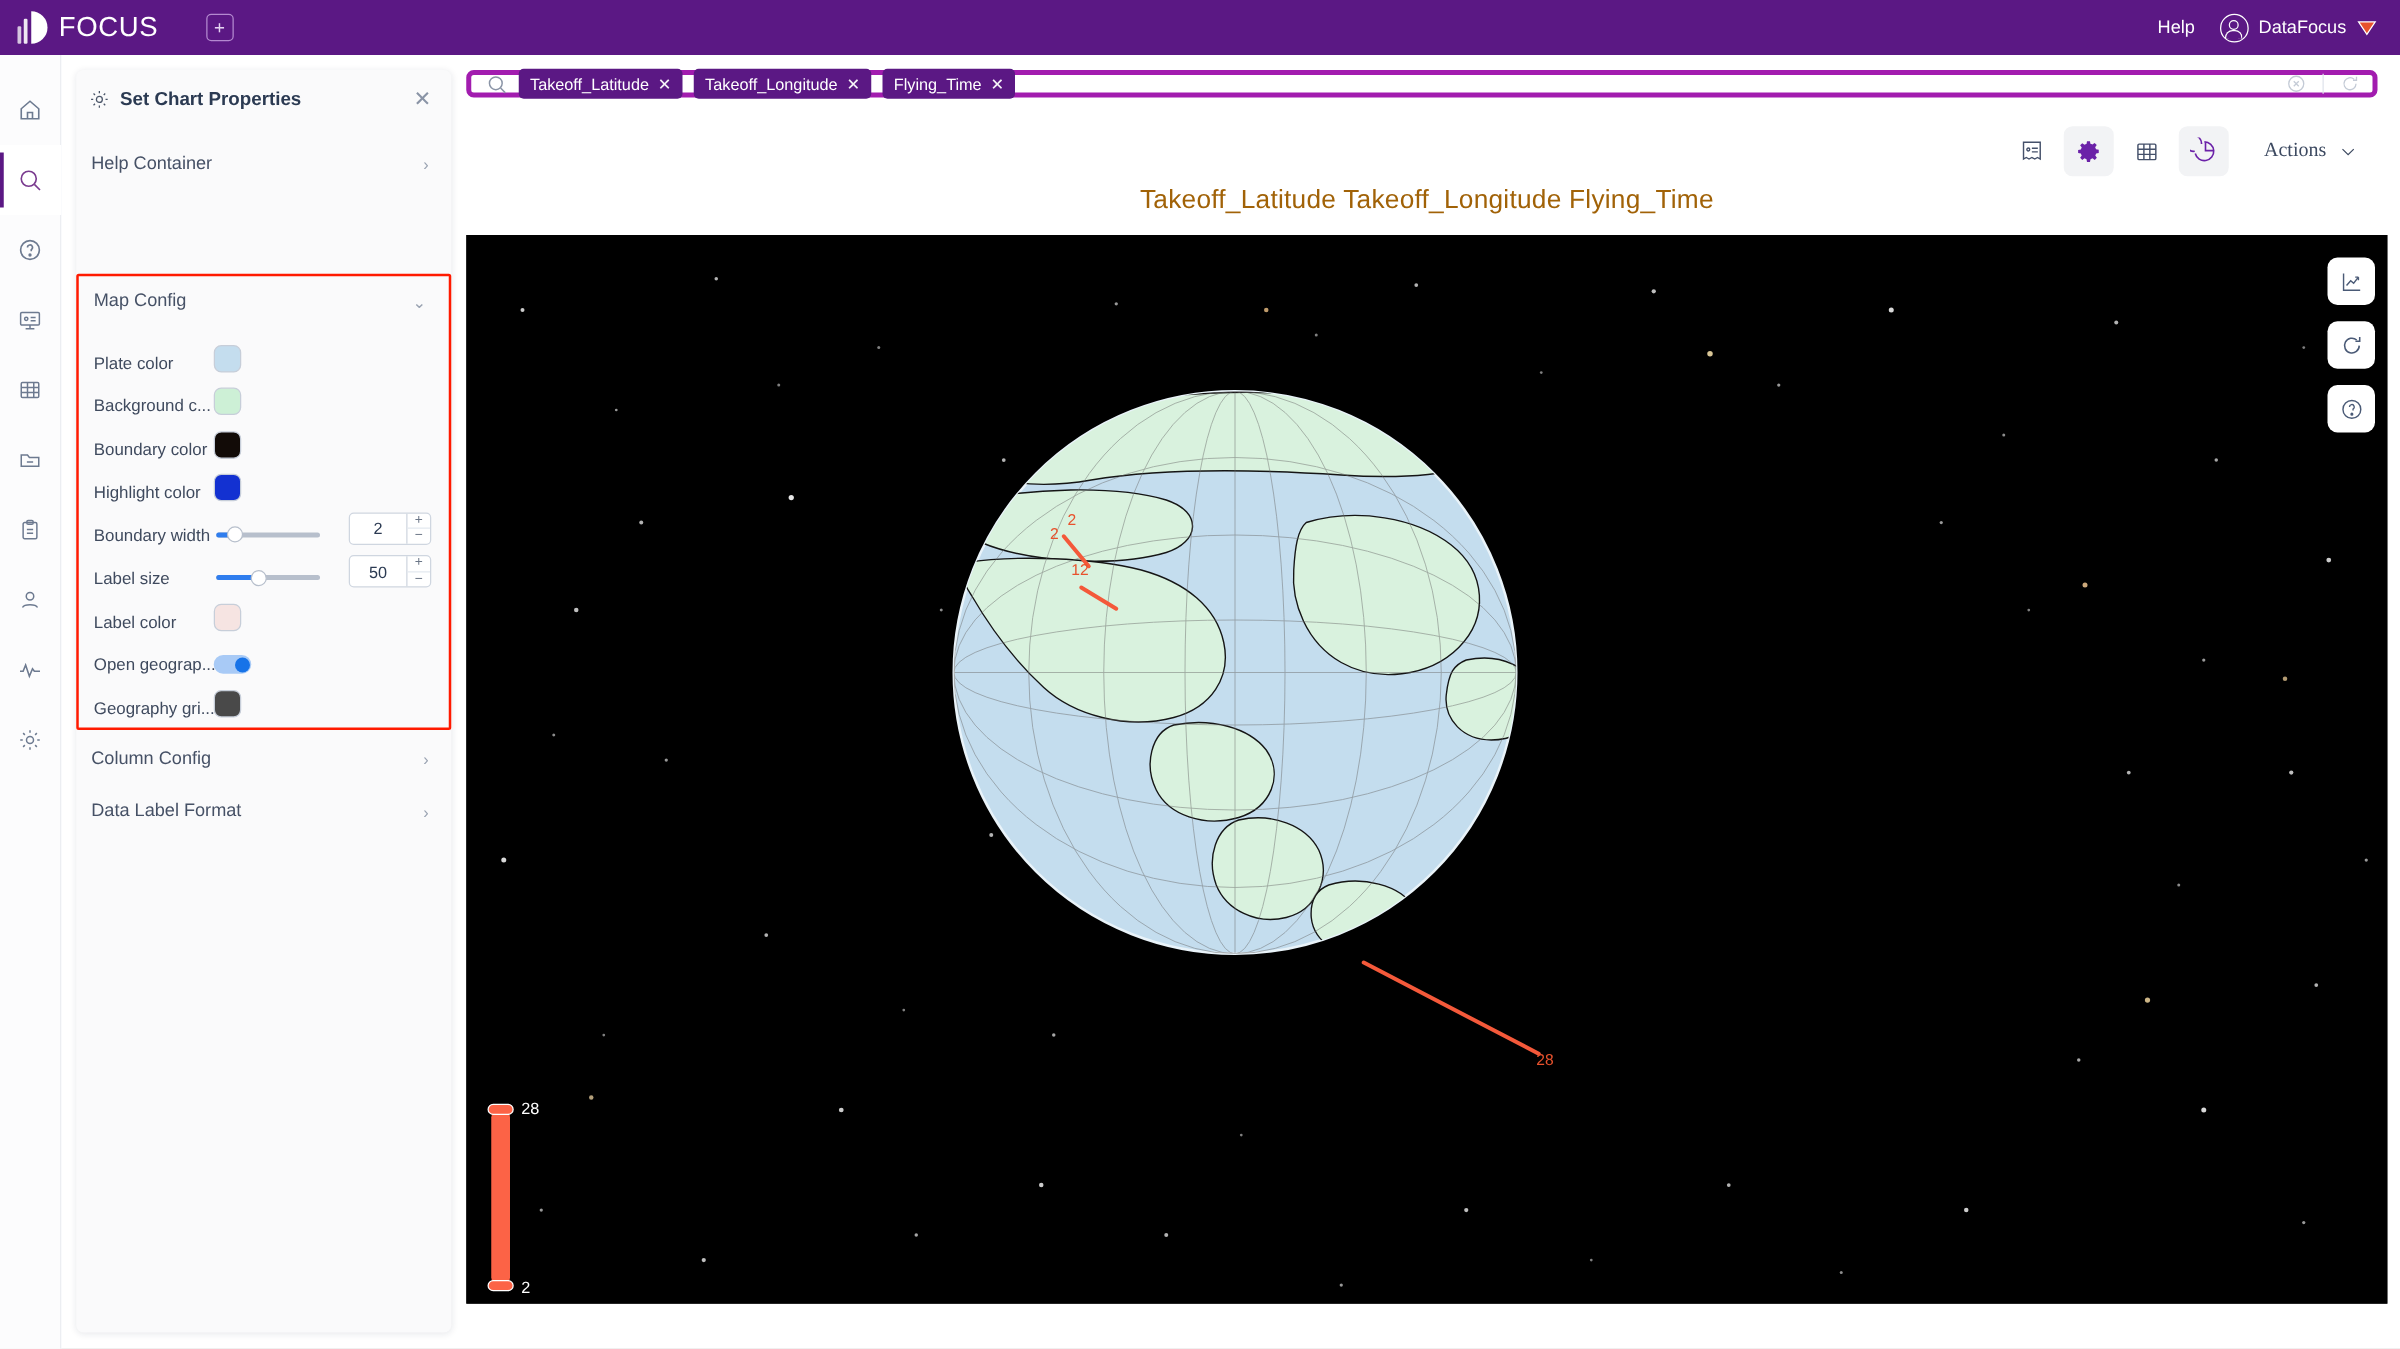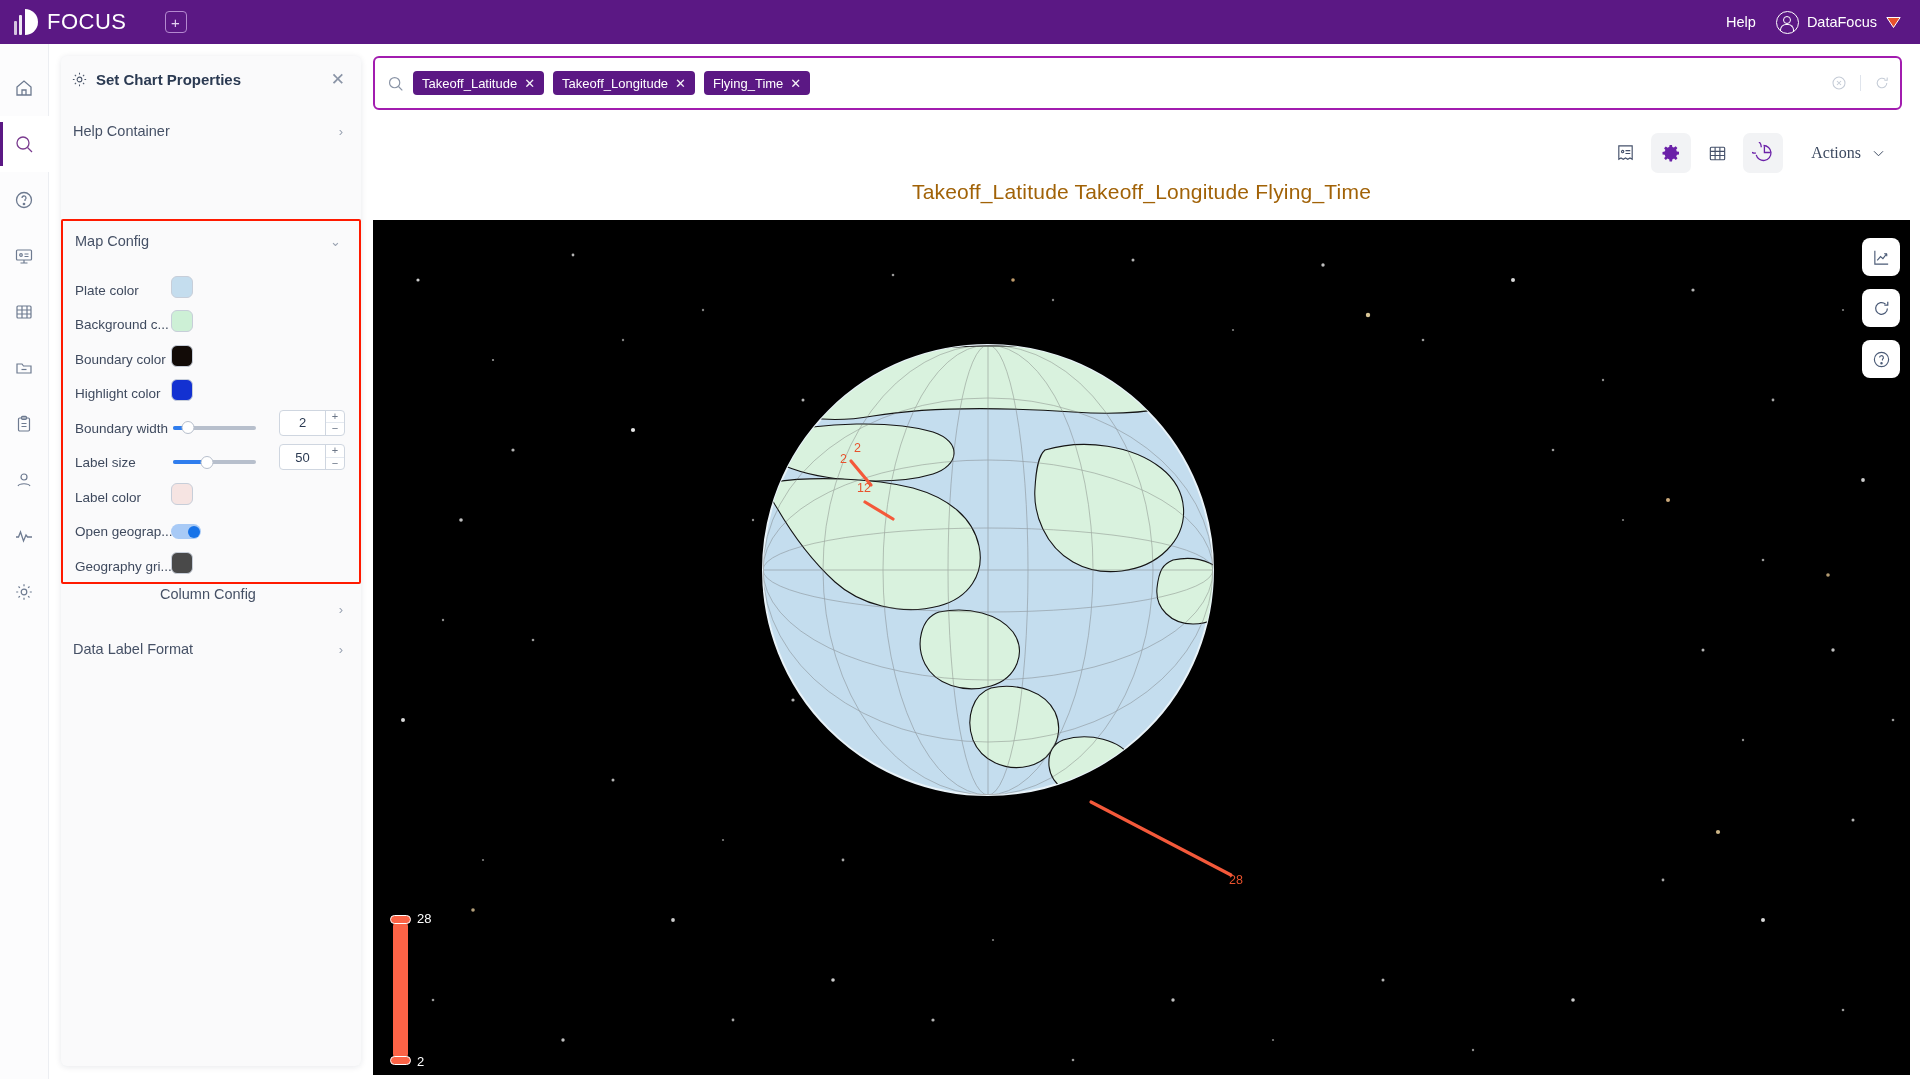--- a/index.html
+++ b/index.html
@@ -169,22 +169,22 @@
 
   
   .main {
     position: absolute; left: 373px; top: 56px;
     width: 1537px; height: 1010px;
   }
 
   
   .searchbar {
     display: flex; align-items: center; gap: 9px;
-    height: 54px; margin: 0 8px 0 0;
-    border: 2px solid #a21caf; border-radius: 6px;
+    height: 22px; margin: 0 8px 0 0;
+    border: 4px solid #a21caf; border-radius: 6px;
     background: #fff; padding: 0 10px 0 12px;
   }
   .search-icon { color: #8a94a6; display: flex; flex: 0 0 auto; }
   .tag {
     display: inline-flex; align-items: center; gap: 7px;
     height: 24px; padding: 0 9px; border-radius: 4px;
     background: #5b1884; color: #fff; font-size: 13px; cursor: pointer;
   }
   .tag-x { font-size: 13px; opacity: .95; cursor: pointer; }
   .search-actions { margin-left: auto; display: flex; align-items: center; gap: 13px; }
@@ -427,21 +427,21 @@
       </div>
 
       <div class="prop-row">
         <span class="prop-label">Geography gri...</span>
         <span class="swatch" style="background:#494949"></span>
       </div>
 
     </div>
   </div>
 
-  <div class="section-row" style="position:absolute;top:530px;left:0;width:300px;flex-direction:column;">
+  <div class="section-row" style="position:absolute;top:530px;left:0;width:300px;">
     <span>Column Config</span>
     <span class="chev">›</span>
   </div>
   <div class="section-row" style="position:absolute;top:572px;left:0;width:300px;">
     <span>Data Label Format</span>
     <span class="chev">›</span>
   </div>
 </div>
 
 <div class="main">

